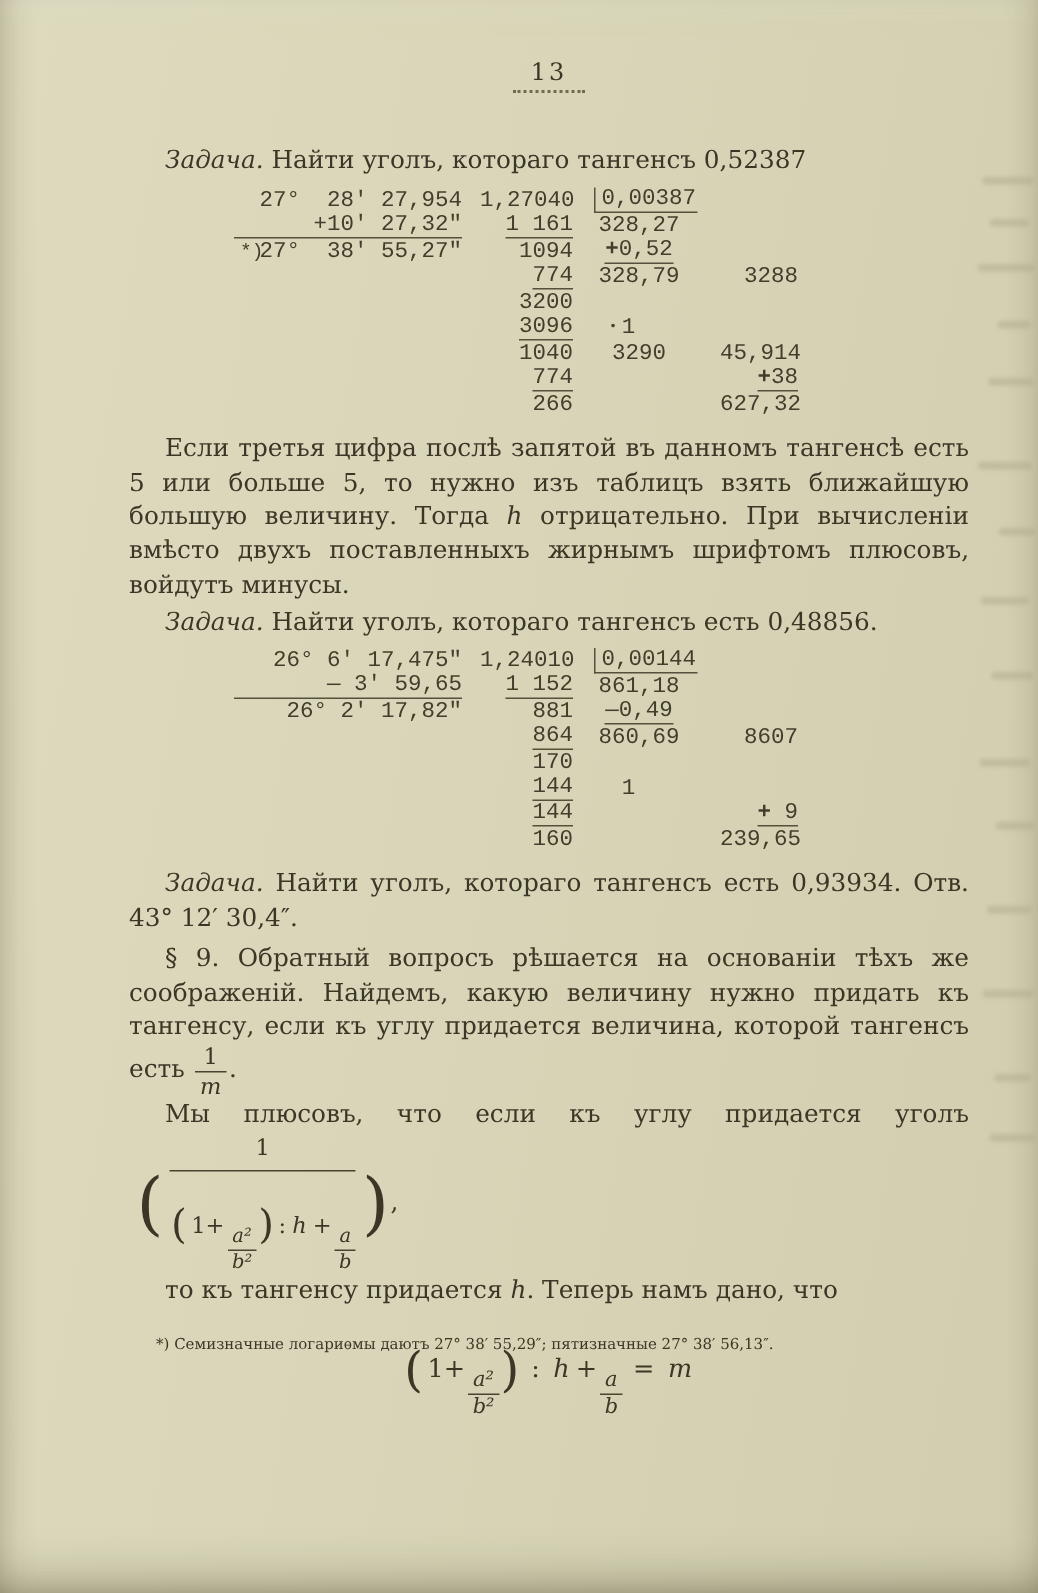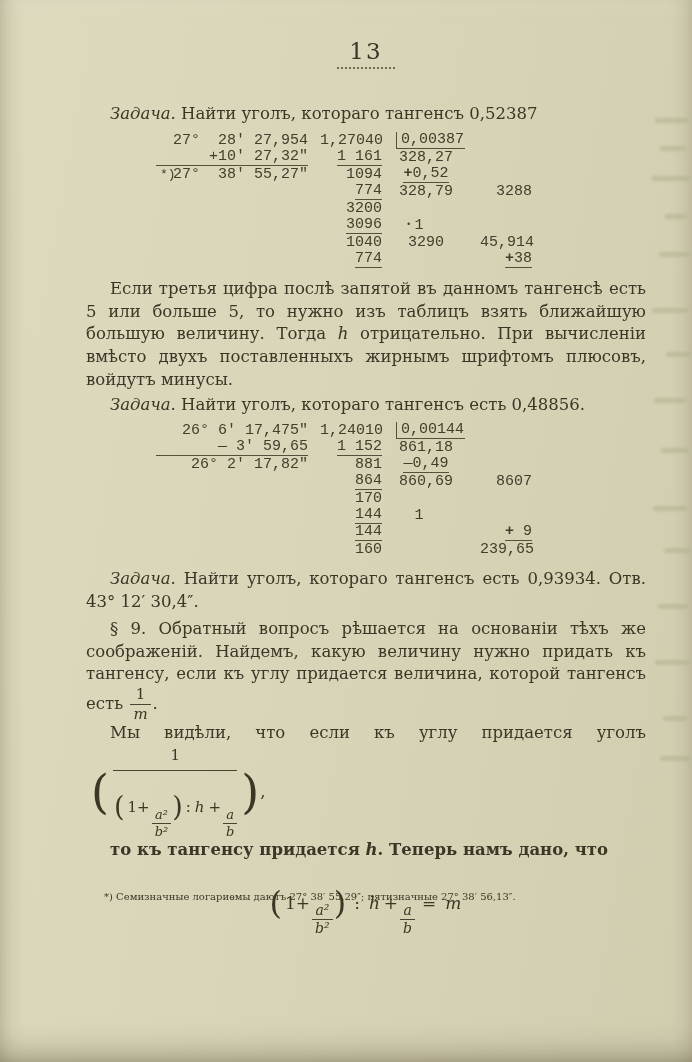--- a/index.html
+++ b/index.html
@@ -5,21 +5,21 @@
   html,body{margin:0;padding:0;}
   body{width:692px;height:1062px;background:#b9b69c;font-family:"DejaVu Serif",serif;}
   .page{position:relative;width:692px;height:1062px;overflow:hidden;color:#3c3626;
     background:linear-gradient(100deg,#dddabe 0%,#d8d5b8 45%,#d1ceb0 100%);
     box-shadow:inset 0 -22px 36px -22px rgba(70,60,35,.55),
                inset 16px 0 30px -24px rgba(70,60,35,.42),
                inset -14px 0 26px -22px rgba(70,60,35,.32),
                inset 0 14px 28px -24px rgba(255,255,245,.5);}
   .content{position:absolute;left:86px;top:38px;width:560px;}
   .pn-wrap{text-align:center;margin:0 0 34px 0;}
-  .pn{display:inline-block;font-size:23px;letter-spacing:2px;padding:0 12px 3px;border-bottom:2px dotted #716a4e;}
+  .pn{display:inline-block;font-size:16px;letter-spacing:2px;padding:0 12px 3px;border-bottom:2px dotted #716a4e;}
   p.body{font-size:16.5px;line-height:1.38;text-align:justify;text-indent:24px;margin:0;}
   p.prob{margin:0 0 4px 0;}
   .lbl{font-style:italic;}
   
   .calc{font-size:15px;margin:6px 0 10px 70px;color:#433d2c;font-family:Liberation Mono, monospace;}
   .crow{display:flex;align-items:flex-end;height:17px;position:relative;}
   .ca{width:152px;text-align:right;}
   .cb{width:62px;margin-left:12px;text-align:right;}
   .cc{width:60px;margin-left:14px;text-align:center;}
   .cd{width:52px;margin-left:24px;text-align:right;}
@@ -46,21 +46,21 @@
   .bf{display:inline-block;text-align:center;font-size:15px;margin:0 3px;}
   .bf-num{display:block;border-bottom:1px solid #4a4331;padding-bottom:4px;}
   .bf-den{display:flex;align-items:center;justify-content:center;padding-top:4px;white-space:nowrap;}
   .tok{margin:0 2px;}
   
   .formula{display:flex;justify-content:center;align-items:center;font-size:17px;margin-top:8px;}
   .formula .p-md{font-size:32px;}
   .formula .sp{margin:0 7px;}
   .s9{margin-top:2px;}
   .p5{margin-top:14px;}
-  .p6{margin-top:10px;text-indent:0;font-weight:bold;}
+  .p6{margin-top:10px;text-indent:0;}
   .para1{margin:0 0 2px 0;}
   .footnote{position:absolute;left:0;top:852px;width:560px;font-size:10px;line-height:1.35;text-align:justify;text-indent:18px;margin:0;}
   .ghost{position:absolute;height:5px;background:#b0ac8c;opacity:.55;filter:blur(1.5px);border-radius:2px;}
 </style>
 </head>
 <body>
 
 <div class="page">
 
   <div class="ghost" style="top:118px;right:3px;width:34px"></div>
@@ -133,20 +133,26 @@
         <span class="cb"><span class="n">1040</span></span>
         <span class="cc"><span class="n">3290</span></span>
         <span class="cd"><span class="n">45,914</span></span>
       </div>
       <div class="crow">
         <span class="ca"><span class="n"></span></span>
         <span class="cb"><span class="n u">774</span></span>
         <span class="cc"><span class="n"></span></span>
         <span class="cd"><span class="n u bp">+38</span></span>
       </div>
+      <div class="crow">
+        <span class="ca"><span class="n"></span></span>
+        <span class="cb"><span class="n">266</span></span>
+        <span class="cc"><span class="n"></span></span>
+        <span class="cd"><span class="n">627,32</span></span>
+      </div>
     </div>
 
     <p class="body para1"><span>Если третья цифра послѣ запятой въ данномъ тангенсѣ есть 5 или больше 5, то нужно изъ таблицъ взять ближайшую большую величину. Тогда </span><span class="it">h</span><span> отрицательно. При вычисленіи вмѣсто двухъ поставленныхъ жирнымъ шрифтомъ плюсовъ, войдутъ минусы.</span></p>
 
     <p class="body prob" style="margin-top:2px"><span class="lbl">Задача.</span><span> Найти уголъ, котораго тангенсъ есть 0,48856.</span></p>
 
     <div class="calc">
       <div class="crow">
         <span class="ca"><span class="n">26° 6′ 17,475″</span></span>
         <span class="cb"><span class="n">1,24010</span></span>
@@ -196,21 +202,21 @@
         <span class="cb"><span class="n">160</span></span>
         <span class="cc"><span class="n"></span></span>
         <span class="cd"><span class="n">239,65</span></span>
       </div>
     </div>
 
     <p class="body prob"><span class="lbl">Задача.</span><span> Найти уголъ, котораго тангенсъ есть 0,93934. Отв. 43° 12′ 30,4″.</span></p>
 
     <p class="body s9"><span>§ 9.</span><span> Обратный вопросъ рѣшается на основаніи тѣхъ же соображеній. Найдемъ, какую величину нужно придать къ тангенсу, если къ углу придается величина, которой тангенсъ есть </span><span class="frac if"><span class="fn">1</span><span class="fd it">m</span></span><span>.</span></p>
 
-    <p class="body p5"><span>Мы видѣли, что если къ углу придается уголъ</span><span class="bigwrap">
+    <p class="body p5"><span>Мы плюсовъ, что если къ углу придается уголъ</span><span class="bigwrap">
           <span class="p-lg">(</span>
           <span class="bf">
             <span class="bf-num">1</span>
             <span class="bf-den">
               <span class="p-md">(</span>
               <span class="tok">1+</span>
               <span class="frac sf">
                 <span class="fn it">a²</span>
                 <span class="fd it">b²</span>
               </span>

